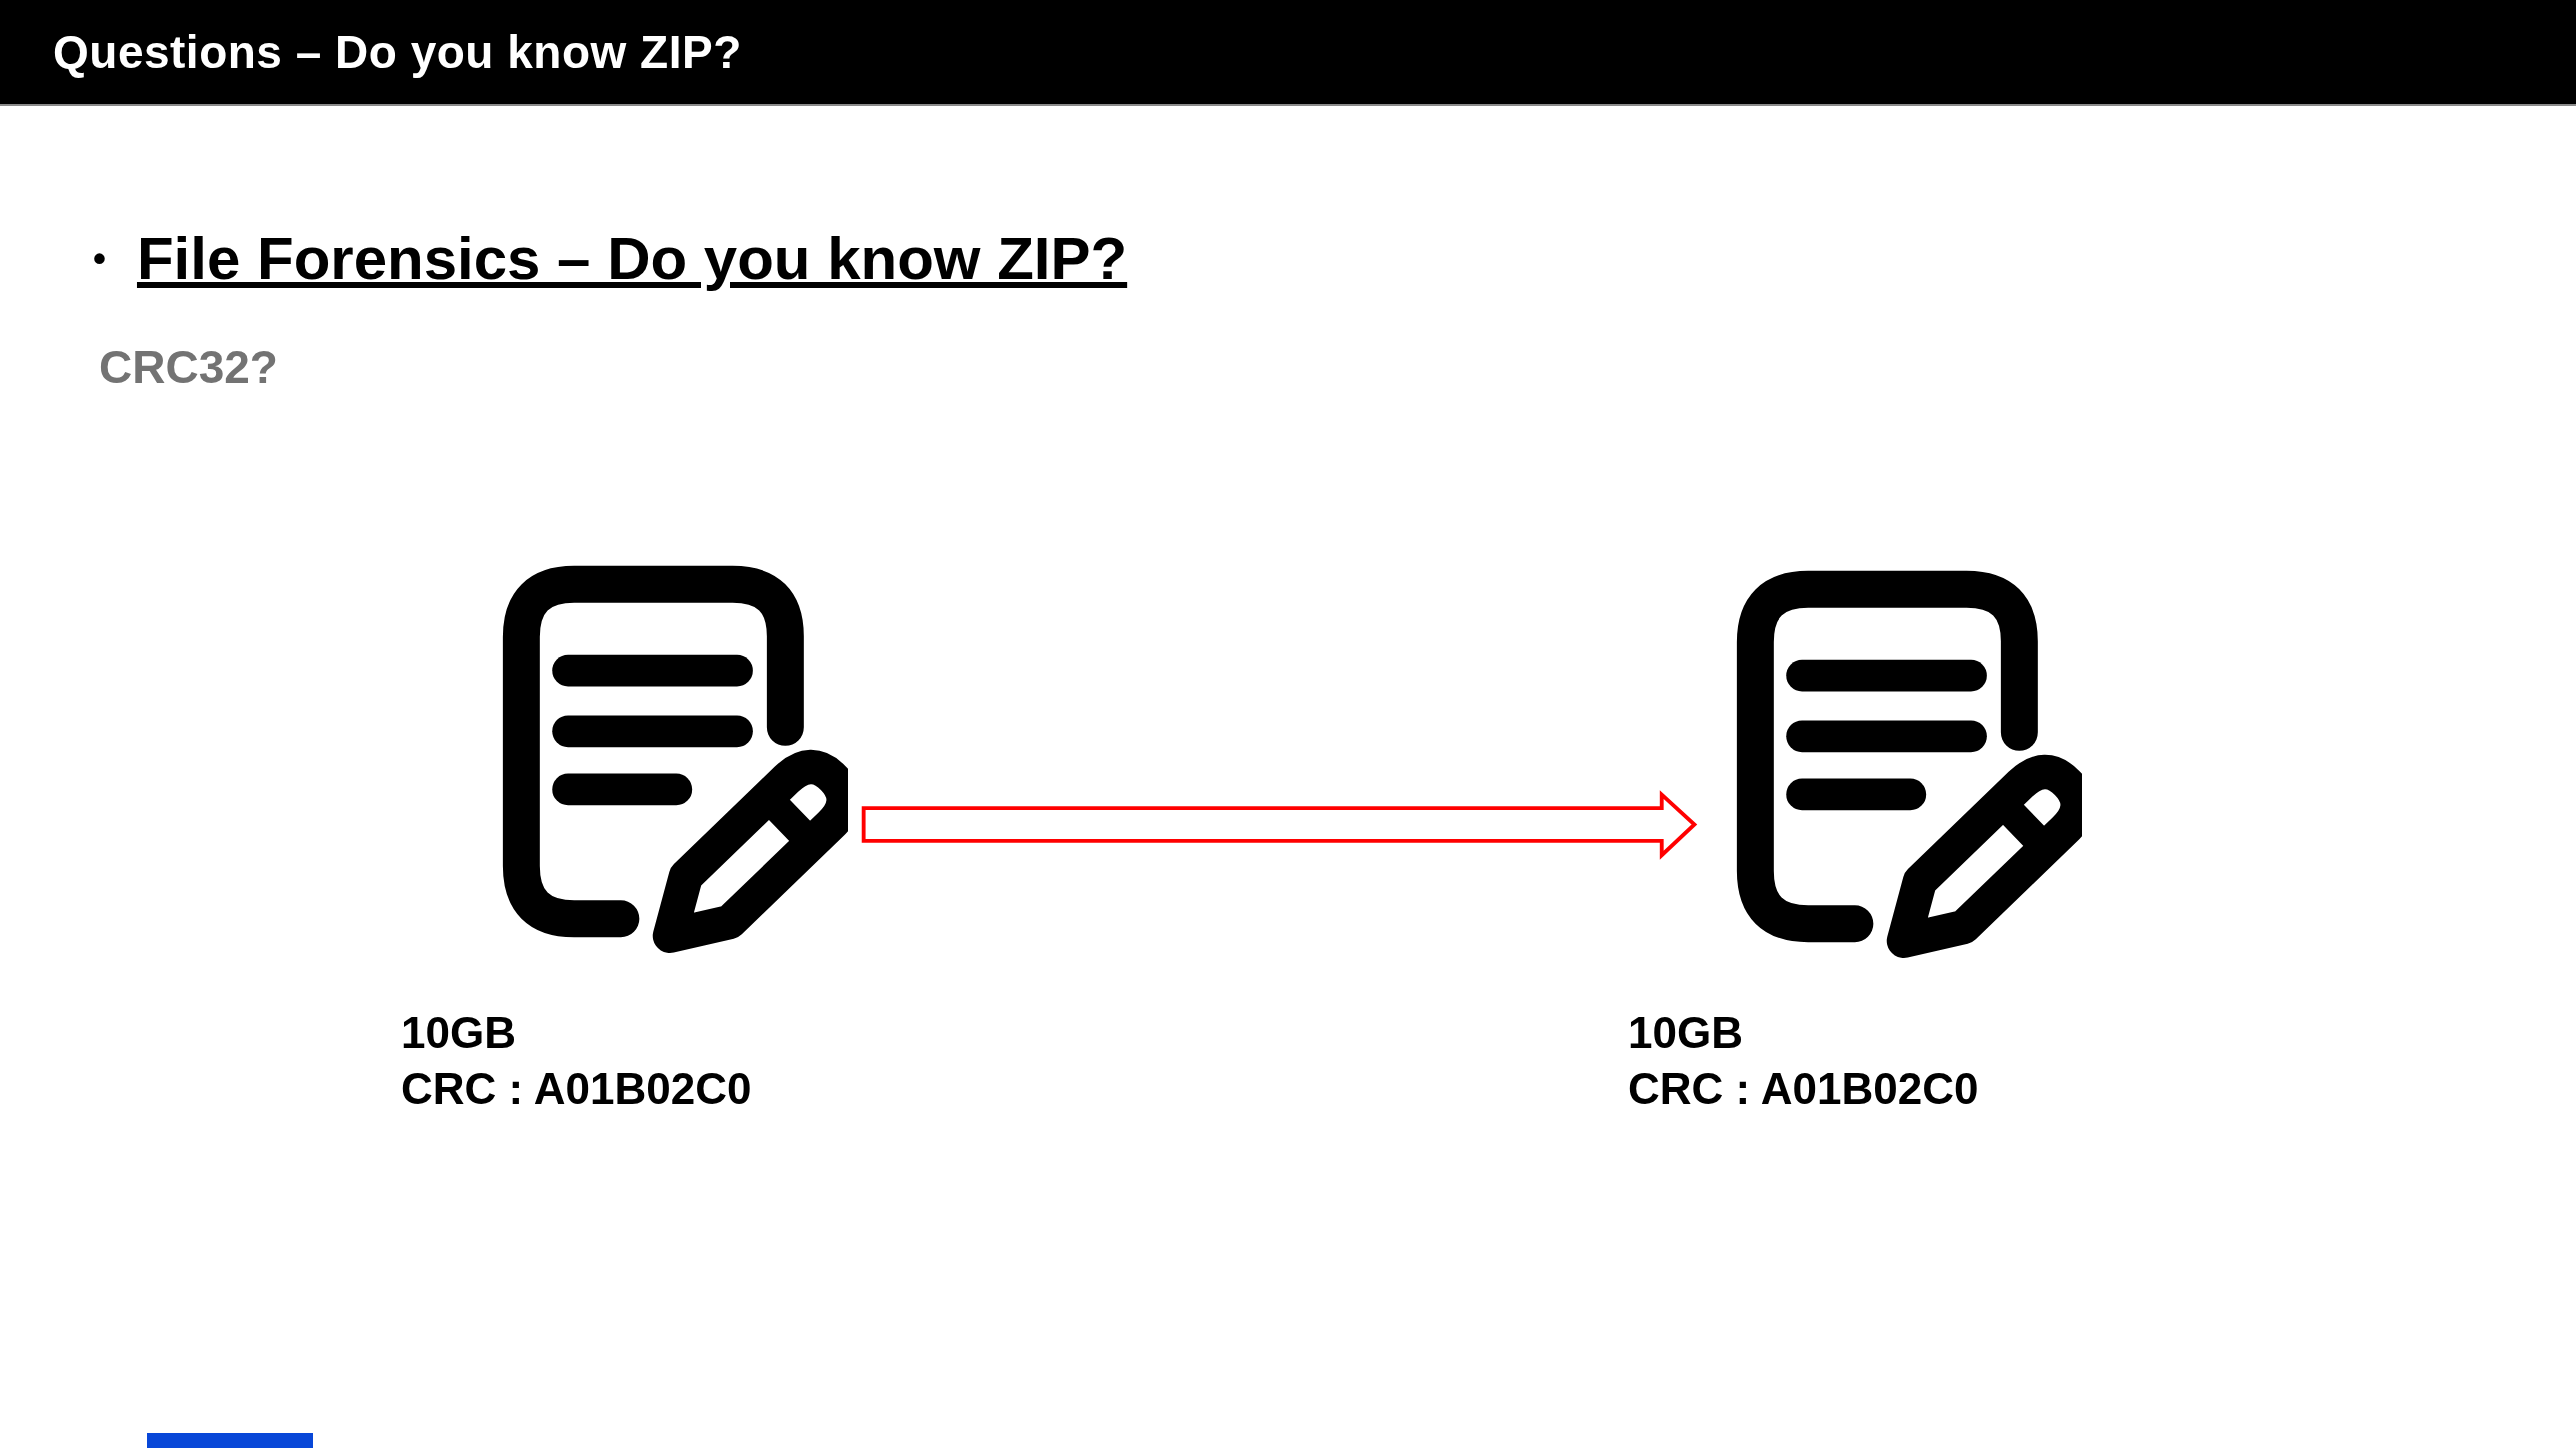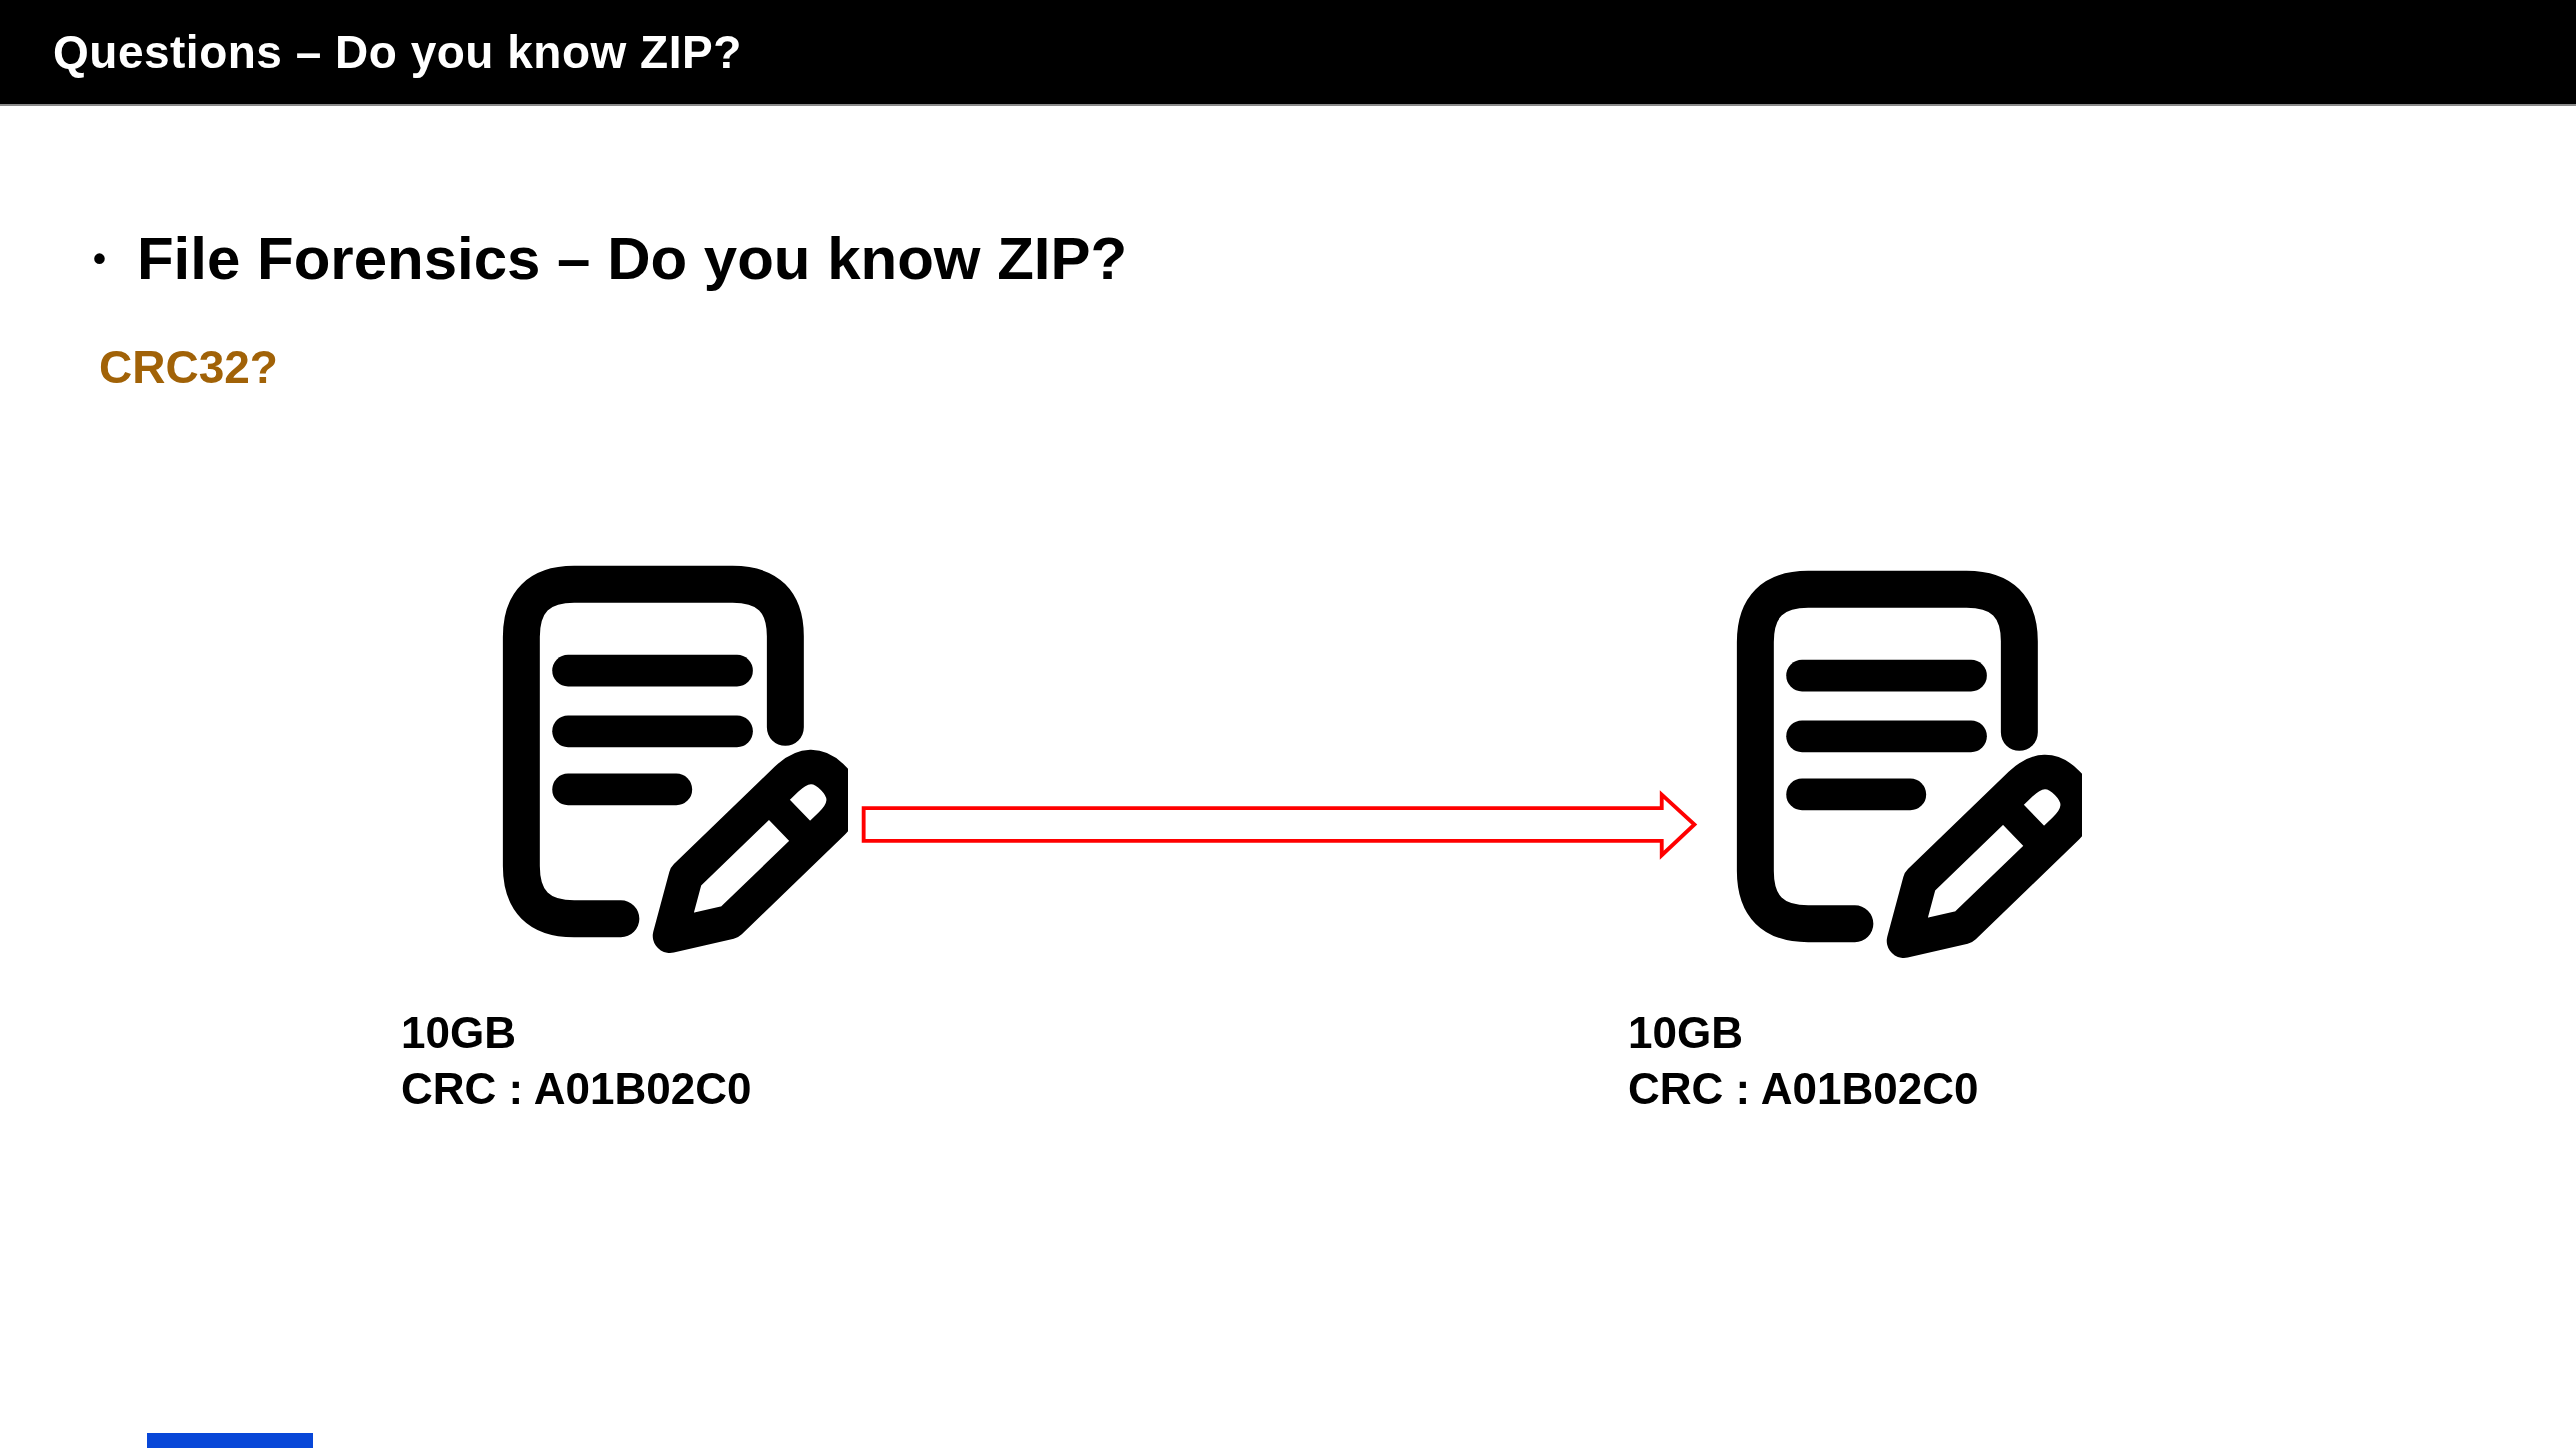--- a/index.html
+++ b/index.html
@@ -49,28 +49,29 @@
     color: #000000;
     margin-right: 31px;
     line-height: 1;
   }
   .heading-text {
     font-size: 60px;
     font-weight: bold;
     color: #000000;
     white-space: nowrap;
     letter-spacing: 0px;
+    text-decoration: underline;
   }
   .subheading {
     position: absolute;
     left: 99px;
     top: 340px;
     font-size: 46px;
     font-weight: bold;
-    color: #a16207;
+    color: #737373;
     white-space: nowrap;
   }
   
   .file-icon {
     position: absolute;
     width: 346px;
     height: 396px;
   }
   .file-icon.left  { left: 502px;  top: 565px; }
   .file-icon.right { left: 1736px; top: 570px; }

